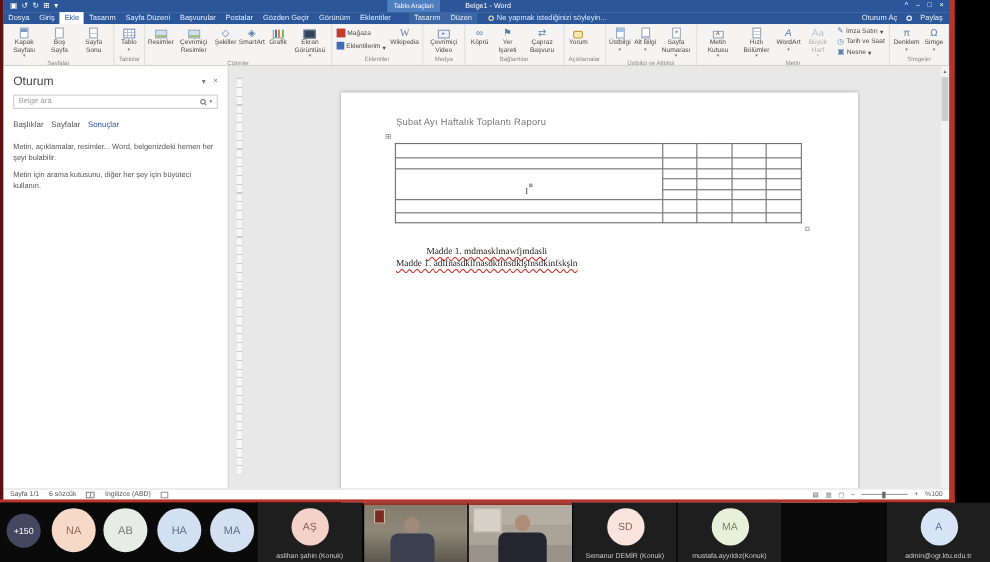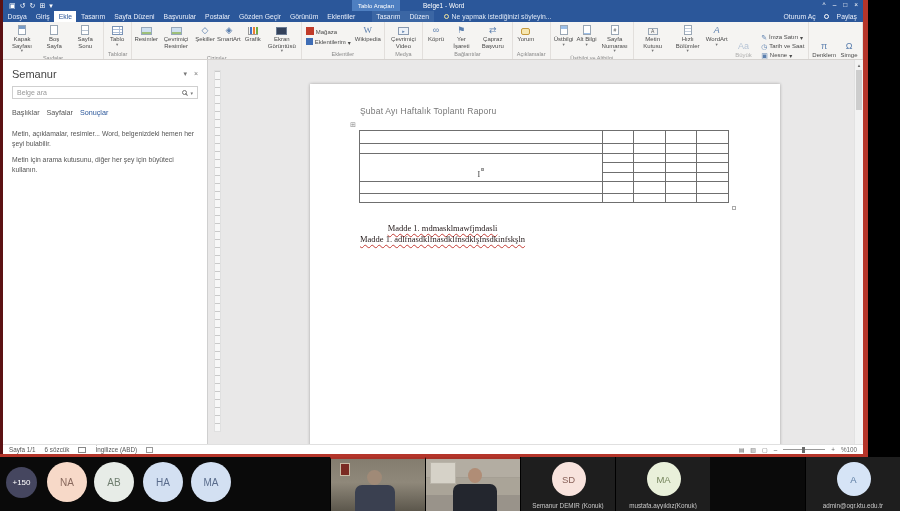--- a/index.html
+++ b/index.html
@@ -63,21 +63,21 @@
                         #ed7d31 4px 6px, transparent 6px 7px, #70ad47 7px 9px, transparent 9px); }
   .i-screen { width:11px; height:8px; background:#33415a; border:1px solid #6a7a92; }
   .i-store { width:8px; height:8px; background:#c03b2a; }
   .i-addin { width:7px; height:7px; background:#3f6db5; }
   .i-vid { width:11px; height:8px; border:1px solid #8a9ab0; background:#eef2f8; font-size:5px; color:#5b7fae;
            display:flex; align-items:center; justify-content:center; }
   .i-bubble { width:9px; height:7px; border:1px solid #c59a3f; background:#f7e7b0; border-radius:2px; }
   .i-tbx { width:10px; height:7px; border:1px solid #9aa7b5; display:flex; align-items:center;
            justify-content:center; font-size:5px; color:#555; }
   .wikiW { font-family:"Liberation Serif", serif; font-size:10px; color:#333; }
-  .orange { color:#d07b3a; } .teal { color:#3d8d9c; } .dark { color:#444;margin-top:16px; }
+  .orange { color:#d07b3a; } .teal { color:#3d8d9c; } .dark { color:#444; }
   .pagenum-wrap { position:relative; }
   .pagenum-wrap em { position:absolute; left:2px; top:2px; font-style:normal; font-size:5px; color:#666; }
   
   .main { position:absolute; left:0; top:60px; width:860px; height:384px; background:#e9e8e8; }
   .nav { position:absolute; left:0; top:0; width:205px; height:100%; background:#fff;
          border-right:1px solid #cfcfcf; padding:8px 9px; }
   .nav-h { display:flex; align-items:center; color:#444; }
   .nav-title { font-size:11px; }
   .nav-hx { margin-left:auto; display:flex; gap:7px; color:#777; font-size:7px; }
   .nav-search { margin-top:6px; height:13px; border:1px solid #cfcfcf; display:flex; align-items:center;
@@ -415,21 +415,21 @@
               <span class="car">▾</span>
             </div>
         </div>
         <div class="rgl">Simgeler</div>
       </div>
     </div>
 
     <div class="main">
       <div class="nav">
         <div class="nav-h">
-          <span class="nav-title">Semanur</span>
+          <span class="nav-title">Oturum</span>
           <span class="nav-hx">
             <span>▾</span>
             <span>×</span>
           </span>
         </div>
         <div class="nav-search">
           <span class="nav-ph">Belge ara</span>
           <span class="mag"></span>
           <span class="nav-caret">▾</span>
         </div>
@@ -536,20 +536,24 @@
   <div class="edge" id="edge-r"></div>
   <div class="edge" id="edge-b"></div>
 
   <div class="strip">
     <div class="bubble ovf">+150</div>
     <div class="bubble b40" style="left: 47px; background-color: rgb(247, 217, 200); color: rgb(138, 106, 94);">NA</div>
     <div class="bubble b40" style="left: 94px; background-color: rgb(231, 236, 231); color: rgb(110, 125, 110);">AB</div>
     <div class="bubble b40" style="left: 143px; background-color: rgb(211, 224, 242); color: rgb(90, 108, 140);">HA</div>
     <div class="bubble b40" style="left: 191px; background-color: rgb(211, 224, 242); color: rgb(90, 108, 140);">MA</div>
 
+    <div class="tile" style="left:233px;width:96px">
+      <div class="bubble b34" style="background-color: rgb(244, 210, 201); color: rgb(138, 95, 87);">AŞ</div>
+      <div class="pname">aslihan şahin (Konuk)</div>
+    </div>
 
     <div class="tile video v1" style="left:330px">
       <span class="frame"></span>
       <span class="phead"></span>
       <span class="pbody"></span>
     </div>
     <div class="tile video v2" style="left:425px">
       <span class="shelf"></span>
       <span class="phead"></span>
       <span class="pbody"></span>

